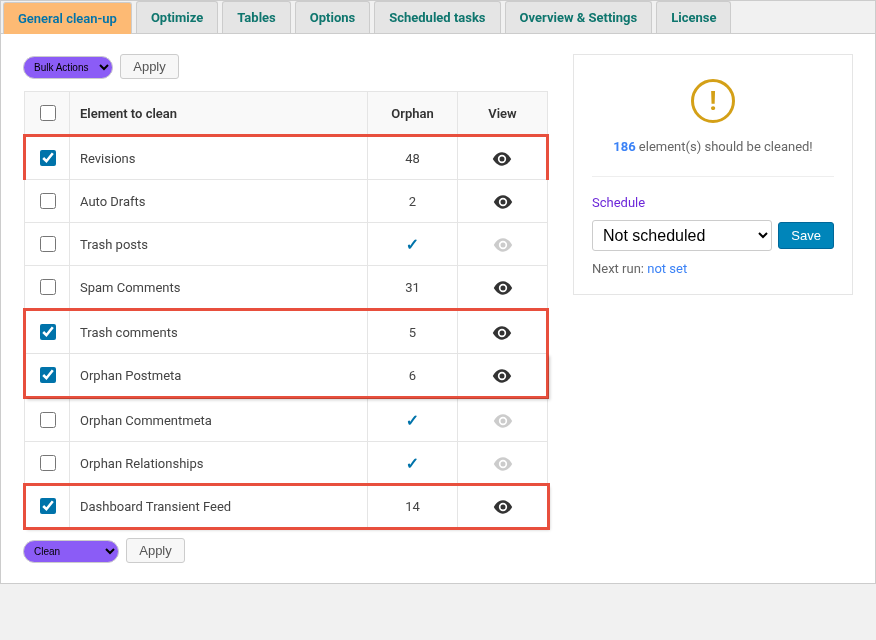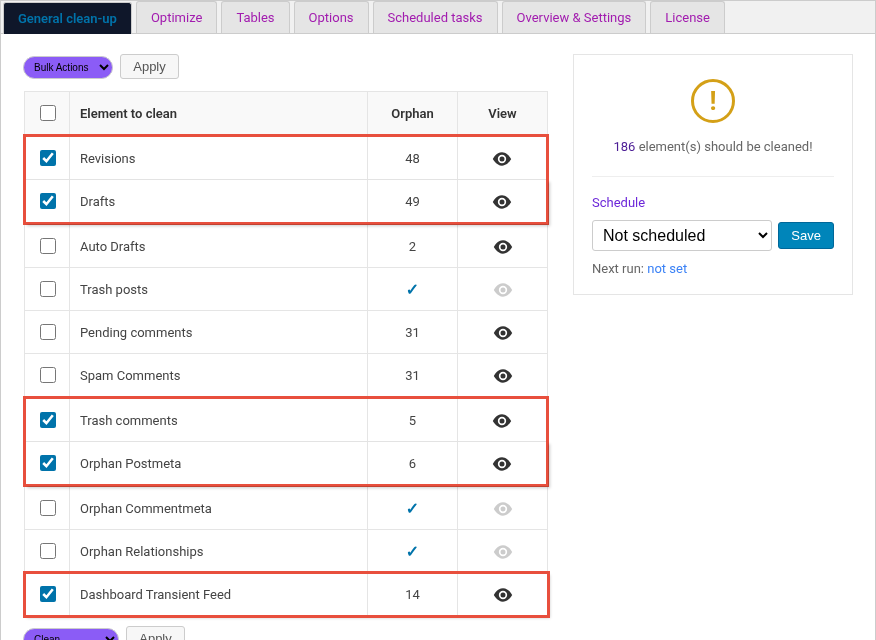--- a/index.html
+++ b/index.html
@@ -23,26 +23,27 @@
     border-bottom: 1px solid #ccc;
     padding: 0;
   }
   .tab {
     padding: 8px 14px;
     margin: 0 2px;
     background: #e5e5e5;
     border: 1px solid #ccc;
     border-bottom: none;
     border-radius: 3px 3px 0 0;
-    color: #a21caf;
+    color: #0f766e;
     cursor: pointer;
     font-size: 13px;
+    font-weight: bold;
   }
   .tab.active {
-    background: #0f172a;
+    background: #fdba74;
     color: #0073aa;
     font-weight: 600;
     position: relative;
     top: 1px;
   }
   .content {
     padding: 20px 22px;
     display: flex;
     gap: 24px;
     align-items: flex-start;
@@ -103,21 +104,21 @@
     width: 44px; height: 44px;
     border: 3px solid #d4a017;
     border-radius: 50%;
     margin: 6px auto 16px;
     display: flex; align-items: center; justify-content: center;
   }
   .summary-icon span {
     color: #d4a017; font-size: 26px; font-weight: bold;
   }
   .summary-text { text-align: center; color: #666; margin-bottom: 22px; }
-  .summary-text .n { font-weight: 400; color: #4c1d95; }
+  .summary-text .n { font-weight: 700; color: #3b82f6; }
   hr { border: none; border-top: 1px solid #eee; margin: 18px 0; }
   .sched-label { color: #6d28d9; font-size: 13px; margin-bottom: 10px; }
   .sched-row { display: flex; gap: 6px; align-items:center; }
   select.sched {
     flex: 1;
     padding: 5px 6px;
     border: 1px solid #ccc;
     border-radius: 3px;
     font-size: 16px;
     background: #fff;
@@ -170,49 +171,33 @@
         </thead>
         <tbody id="tbody">
             <tr style="position: relative;">
               <td class="cb" style="border-left: 3px solid rgb(232, 79, 61); border-top: 3px solid rgb(232, 79, 61);"><input type="checkbox" checked="" style=""></td>
               <td style="border-top: 3px solid rgb(232, 79, 61);">Revisions</td>
               <td class="count" style="border-top: 3px solid rgb(232, 79, 61);">48</td>
               <td class="view" style="border-right: 3px solid rgb(232, 79, 61); border-top: 3px solid rgb(232, 79, 61);"><span class="eye dark"><svg viewBox="0 0 24 16">
                     <path d="M12 0C5 0 1 8 1 8s4 8 11 8 11-8 11-8S19 0 12 0zm0 13a5 5 0 110-10 5 5 0 010 10zm0-8a3 3 0 100 6 3 3 0 000-6z"></path>
                   </svg></span></td>
             </tr>
-            <tr style="position: relative; box-shadow: rgba(0, 0, 0, 0.2) 2px 2px 3px;">
-              <td class="cb" style="border-left: 3px solid rgb(232, 79, 61); border-bottom: 3px solid rgb(232, 79, 61);"><input type="checkbox" checked="" style=""></td>
-              <td style="border-bottom: 3px solid rgb(232, 79, 61);">Drafts</td>
-              <td class="count" style="border-bottom: 3px solid rgb(232, 79, 61);">49</td>
-              <td class="view" style="border-right: 3px solid rgb(232, 79, 61); border-bottom: 3px solid rgb(232, 79, 61);"><span class="eye dark"><svg viewBox="0 0 24 16">
-                    <path d="M12 0C5 0 1 8 1 8s4 8 11 8 11-8 11-8S19 0 12 0zm0 13a5 5 0 110-10 5 5 0 010 10zm0-8a3 3 0 100 6 3 3 0 000-6z"></path>
-                  </svg></span></td>
-            </tr>
             <tr>
               <td class="cb"><input type="checkbox" style=""></td>
               <td>Auto Drafts</td>
               <td class="count">2</td>
               <td class="view"><span class="eye dark"><svg viewBox="0 0 24 16">
                     <path d="M12 0C5 0 1 8 1 8s4 8 11 8 11-8 11-8S19 0 12 0zm0 13a5 5 0 110-10 5 5 0 010 10zm0-8a3 3 0 100 6 3 3 0 000-6z"></path>
                   </svg></span></td>
             </tr>
             <tr>
               <td class="cb"><input type="checkbox" style=""></td>
               <td>Trash posts</td>
               <td class="count"><span class="check">✓</span></td>
               <td class="view"><span class="eye light"><svg viewBox="0 0 24 16">
-                    <path d="M12 0C5 0 1 8 1 8s4 8 11 8 11-8 11-8S19 0 12 0zm0 13a5 5 0 110-10 5 5 0 010 10zm0-8a3 3 0 100 6 3 3 0 000-6z"></path>
-                  </svg></span></td>
-            </tr>
-            <tr>
-              <td class="cb"><input type="checkbox" style=""></td>
-              <td>Pending comments</td>
-              <td class="count">31</td>
-              <td class="view"><span class="eye dark"><svg viewBox="0 0 24 16">
                     <path d="M12 0C5 0 1 8 1 8s4 8 11 8 11-8 11-8S19 0 12 0zm0 13a5 5 0 110-10 5 5 0 010 10zm0-8a3 3 0 100 6 3 3 0 000-6z"></path>
                   </svg></span></td>
             </tr>
             <tr>
               <td class="cb"><input type="checkbox" style=""></td>
               <td>Spam Comments</td>
               <td class="count">31</td>
               <td class="view"><span class="eye dark"><svg viewBox="0 0 24 16">
                     <path d="M12 0C5 0 1 8 1 8s4 8 11 8 11-8 11-8S19 0 12 0zm0 13a5 5 0 110-10 5 5 0 010 10zm0-8a3 3 0 100 6 3 3 0 000-6z"></path>
                   </svg></span></td>

